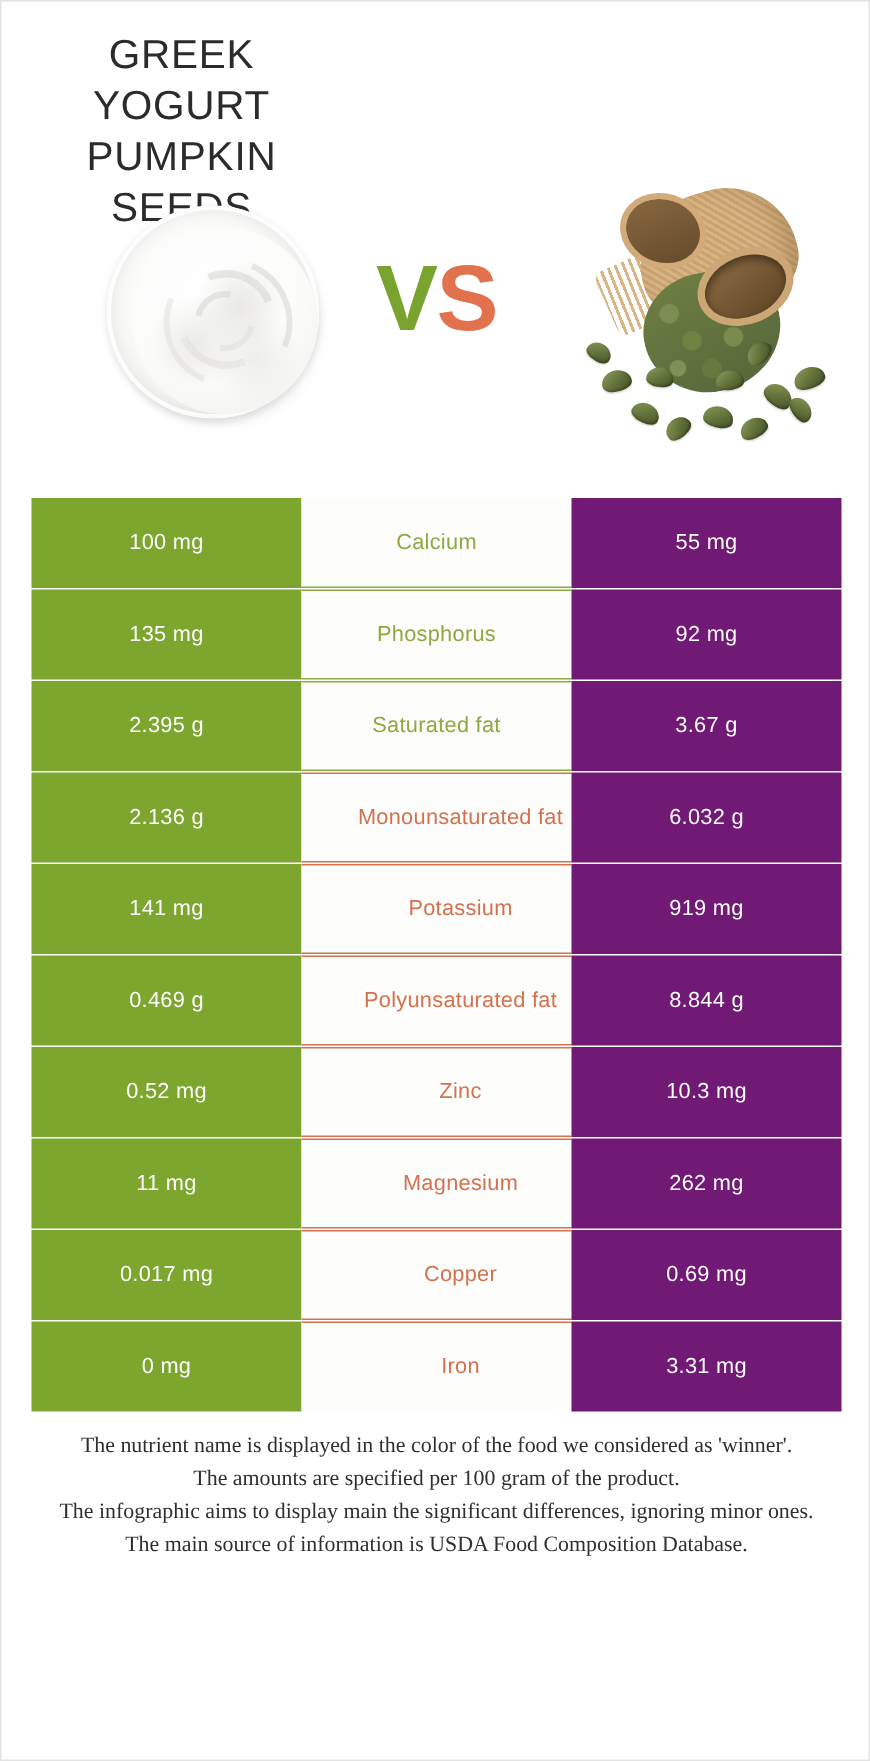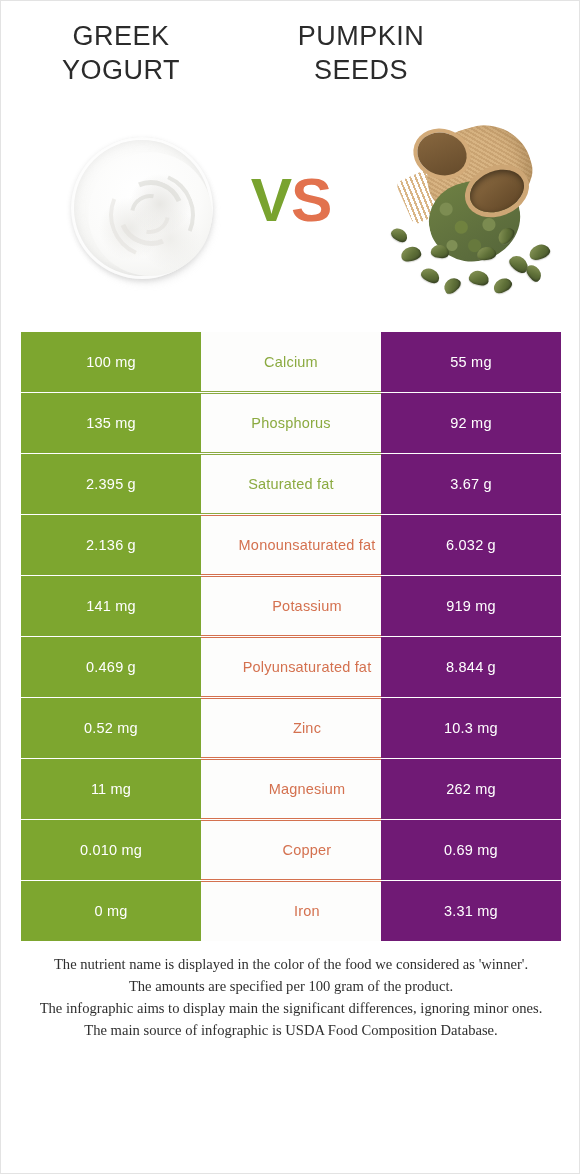--- a/index.html
+++ b/index.html
@@ -21,20 +21,21 @@
   }
 
   
   .header-row {
     position: absolute;
     top: 18px;
     left: 0;
     width: 480px;
     height: 95px;
     display: flex;
+    flex-direction: column;
   }
   .header-cell {
     width: 50%;
     text-align: center;
     padding: 0 14px;
   }
   .header-title {
     font-size: 27px;
     line-height: 34px;
     letter-spacing: 0.5px;
@@ -320,31 +321,31 @@
         <div class="cell-left">0.52 mg</div>
         <div class="cell-mid">Zinc</div>
         <div class="cell-right">10.3 mg</div>
       </div>
       <div class="row win-orange">
         <div class="cell-left">11 mg</div>
         <div class="cell-mid">Magnesium</div>
         <div class="cell-right">262 mg</div>
       </div>
       <div class="row win-orange">
-        <div class="cell-left">0.010 mg</div>
+        <div class="cell-left">0.017 mg</div>
         <div class="cell-mid">Copper</div>
         <div class="cell-right">0.69 mg</div>
       </div>
       <div class="row win-orange">
         <div class="cell-left">0 mg</div>
         <div class="cell-mid">Iron</div>
         <div class="cell-right">3.31 mg</div>
       </div>
     </div>
 
   <div class="footer">
       <p>The nutrient name is displayed in the color of the food we considered as 'winner'.</p>
       <p>The amounts are specified per 100 gram of the product.</p>
       <p>The infographic aims to display main the significant differences, ignoring minor ones.</p>
-      <p>The main source of infographic is USDA Food Composition Database.</p>
+      <p>The main source of information is USDA Food Composition Database.</p>
     </div>
 
 </div>
 
 </body></html>

